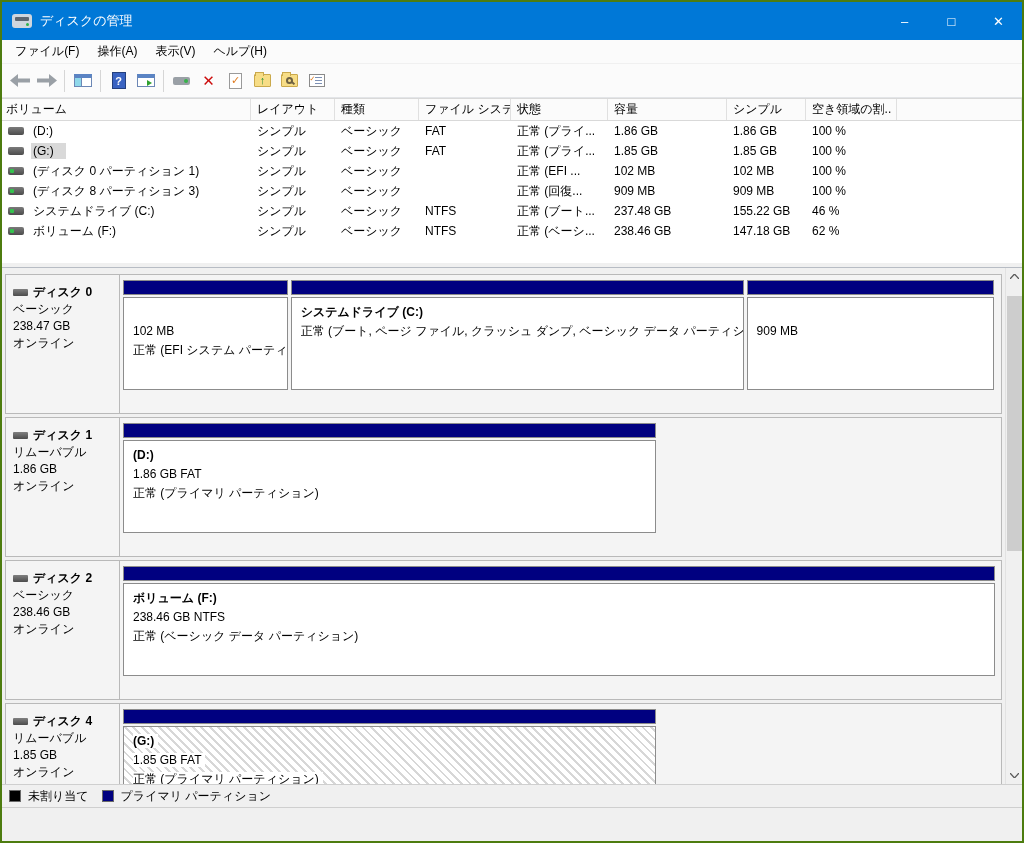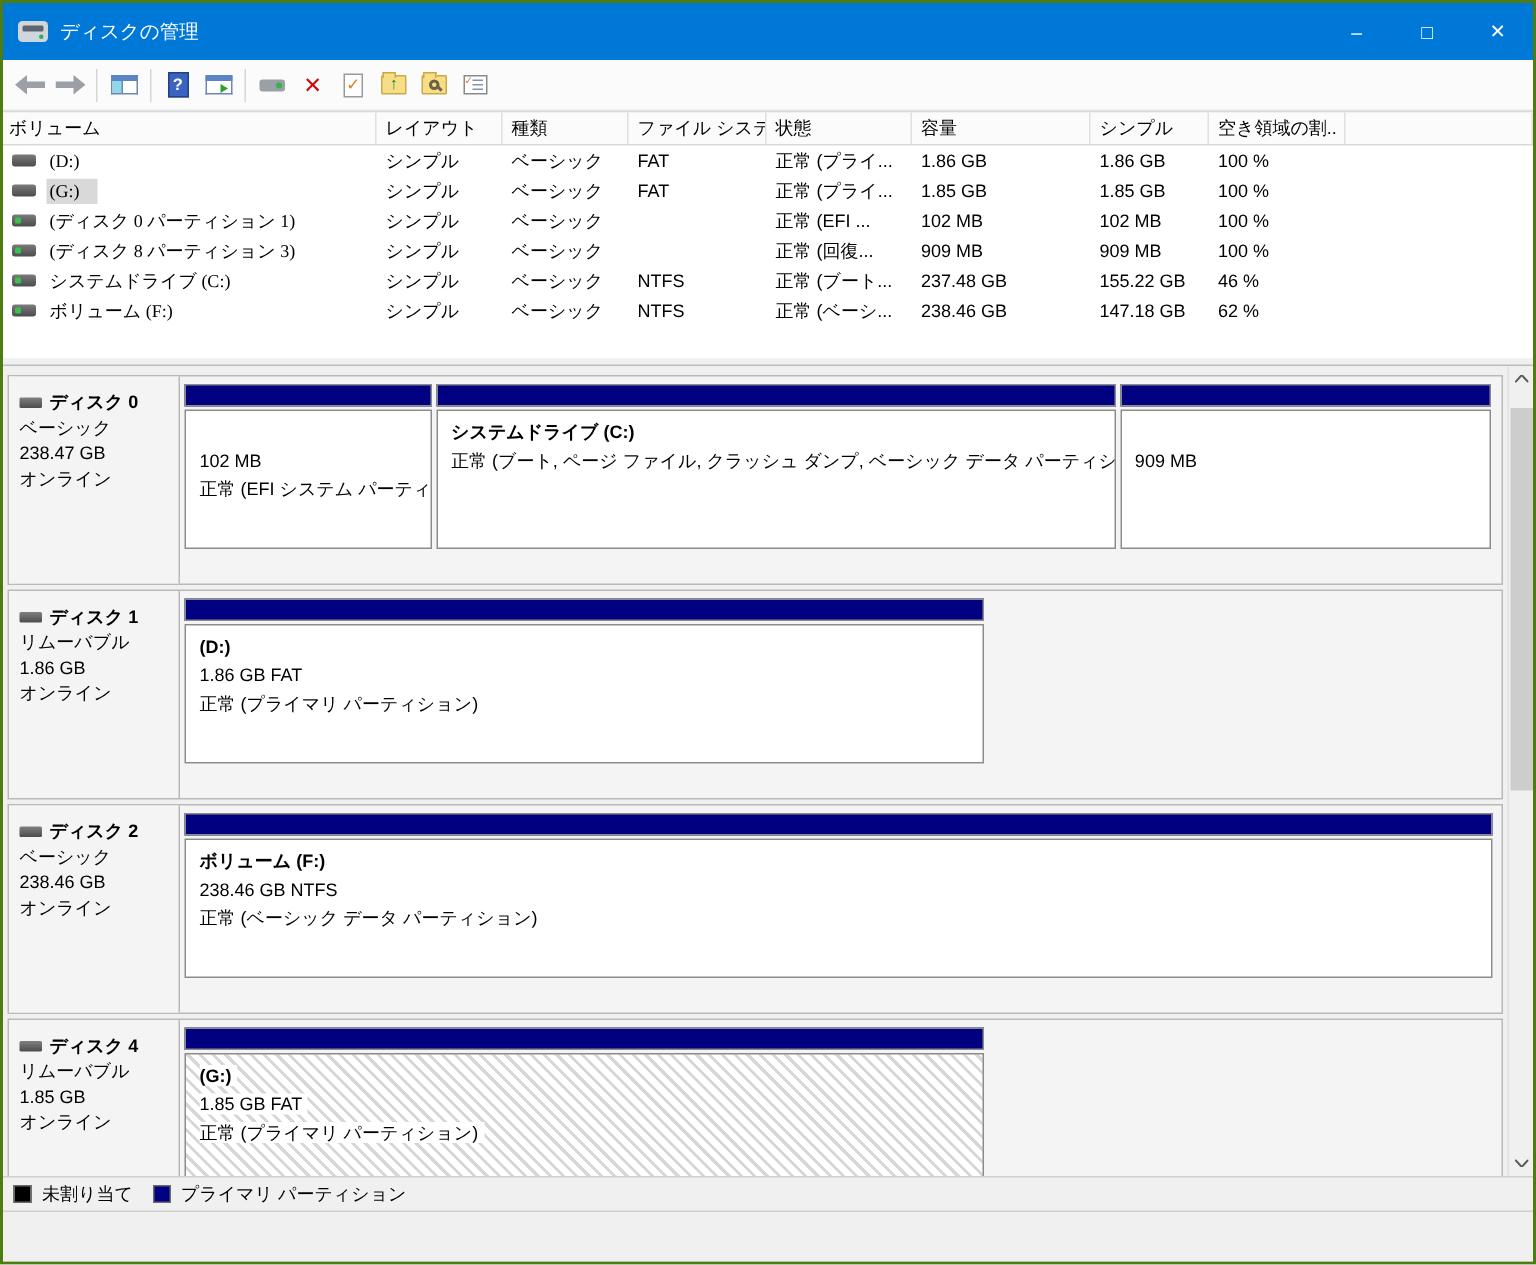--- a/index.html
+++ b/index.html
@@ -45,21 +45,21 @@
   .proplist { width:16px; height:13px; background:#fff; border:1px solid #8a8a8a; padding:2px 2px 2px 5px; position:relative; }
   .proplist i { display:block; height:1px; background:#7d91b5; margin-bottom:2px; }
   .proplist::before { content:"✓"; position:absolute; left:0; top:0; font-size:7px; color:#e07b1f; line-height:1; }
 
   
   .volume-panel { height:165px; background:#fff; border-top:1px solid #d9d9d9; flex:0 0 auto; overflow:hidden; }
   .thead { display:flex; height:22px; background:#fbfbfb; border-bottom:1px solid #d9d9d9; align-items:stretch; }
   .th { display:flex; align-items:center; padding-left:6px; border-right:1px solid #e0e0e0; overflow:hidden; white-space:nowrap; }
   .trow { display:flex; height:20px; align-items:center; }
   .cell { padding-left:6px; overflow:hidden; white-space:nowrap; }
-  .c0{width:249px; display:flex; align-items:center; padding-left:4px;font-family:Liberation Serif, serif;}
+  .c0{width:249px; display:flex; align-items:center; padding-left:4px;}
   .c1{width:84px}.c2{width:84px}.c3{width:92px}.c4{width:97px}.c5{width:119px}.c6{width:79px}.c7{width:91px}
   .cfill{flex:1}
   .drive-ico { width:16px; height:8px; background:linear-gradient(#7b7b7b,#4c4c4c); border-radius:2px; margin:0 7px 0 2px; position:relative; flex:0 0 auto; }
   .drive-ico.led::before { content:""; position:absolute; left:2px; top:2px; width:4px; height:4px; background:#35c24e; border-radius:1px; }
   .vol-label { padding:1px 2px; }
   .vol-label.sel { background:#d9d9d9; padding:1px 12px 1px 2px; }
 
   .splitter { height:4px; background:#f0f0f0; flex:0 0 auto; }
 
   
@@ -99,20 +99,26 @@
   <div class="titlebar">
     <span class="app-icon"></span>
     <span class="title-text">ディスクの管理</span>
     <div class="win-controls">
       <div class="win-btn">–</div>
       <div class="win-btn">□</div>
       <div class="win-btn close">✕</div>
     </div>
   </div>
 
+  <div class="menubar">
+    <div class="menu-item">ファイル(F)</div>
+    <div class="menu-item">操作(A)</div>
+    <div class="menu-item">表示(V)</div>
+    <div class="menu-item">ヘルプ(H)</div>
+  </div>
 
   <div class="toolbar">
     <div class="ticon">
       <svg width="20" height="13" viewBox="0 0 20 13">
           <path d="M8 0 0 6.5 8 13 8 8.6 20 8.6 20 4.4 8 4.4Z" fill="#9aa0a6"></path>
         </svg>
     </div>
     <div class="ticon">
       <svg width="20" height="13" viewBox="0 0 20 13">
           <path d="M12 0 20 6.5 12 13 12 8.6 0 8.6 0 4.4 12 4.4Z" fill="#9aa0a6"></path>

